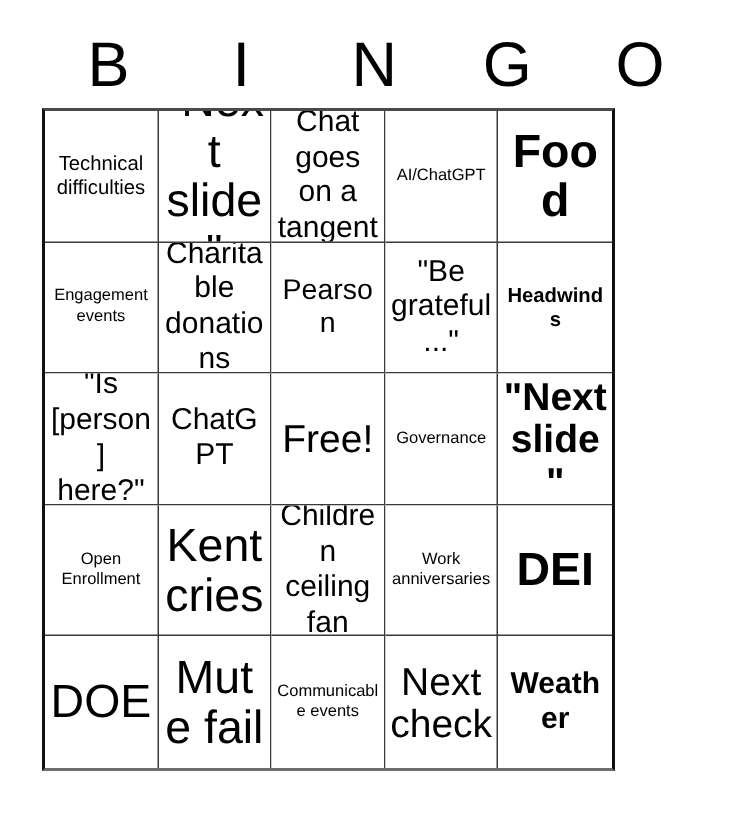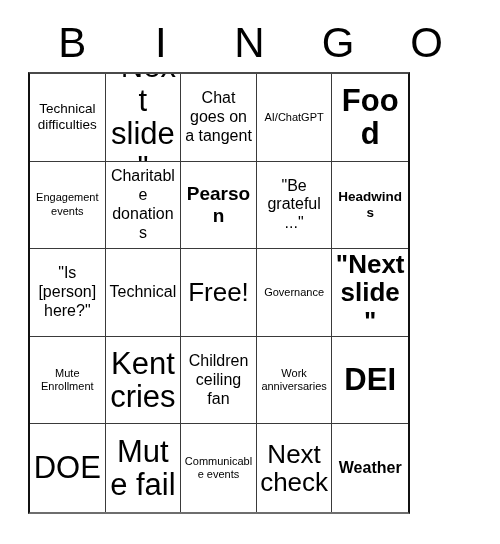--- a/index.html
+++ b/index.html
@@ -86,22 +86,22 @@
     line-height: 1.12;
     color: #000000;
     word-wrap: break-word;
     overflow-wrap: break-word;
     hyphens: none;
   }
 
   
   .cell-text[data-size="xs"]  { font-size: 11px; line-height: 1.22; }
   .cell-text[data-size="s"]   { font-size: 13.5px; line-height: 1.2; }
-  .cell-text[data-size="m"]   { font-size: 16px; line-height: 1.18; }
-  .cell-text[data-size="l"]   { font-size: 19px; line-height: 1.16; font-weight: bold; }
+  .cell-text[data-size="m"]   { font-size: 20px; line-height: 1.18; }
+  .cell-text[data-size="l"]   { font-size: 19px; line-height: 1.16; }
   .cell-text[data-size="xl"]  { font-size: 26px; line-height: 1.1; }
   .cell-text[data-size="xxl"] { font-size: 31px; line-height: 1.08; }
 </style>
 </head>
 <body>
 
 <div id="bingo-card">
 
   <div id="bingo-header">
     <div class="header-letter">B</div>
@@ -142,34 +142,34 @@
       <span class="cell-text" data-size="m">"Be grateful ..."</span>
     </div>
     <div class="bingo-cell">
       <span class="cell-text" data-size="s">Headwinds</span>
     </div>
 
     <div class="bingo-cell">
       <span class="cell-text" data-size="m">"Is [person] here?"</span>
     </div>
     <div class="bingo-cell">
-      <span class="cell-text" data-size="m">Technical</span>
+      <span class="cell-text" data-size="m">ChatGPT</span>
     </div>
     <div class="bingo-cell">
       <span class="cell-text" data-size="xl">Free!</span>
     </div>
     <div class="bingo-cell">
       <span class="cell-text" data-size="xs">Governance</span>
     </div>
     <div class="bingo-cell">
       <span class="cell-text" data-size="xl">"Next slide"</span>
     </div>
 
     <div class="bingo-cell">
-      <span class="cell-text" data-size="xs">Mute Enrollment</span>
+      <span class="cell-text" data-size="xs">Open Enrollment</span>
     </div>
     <div class="bingo-cell">
       <span class="cell-text" data-size="xxl">Kent cries</span>
     </div>
     <div class="bingo-cell">
       <span class="cell-text" data-size="m">Children ceiling fan</span>
     </div>
     <div class="bingo-cell">
       <span class="cell-text" data-size="xs">Work anniversaries</span>
     </div>

